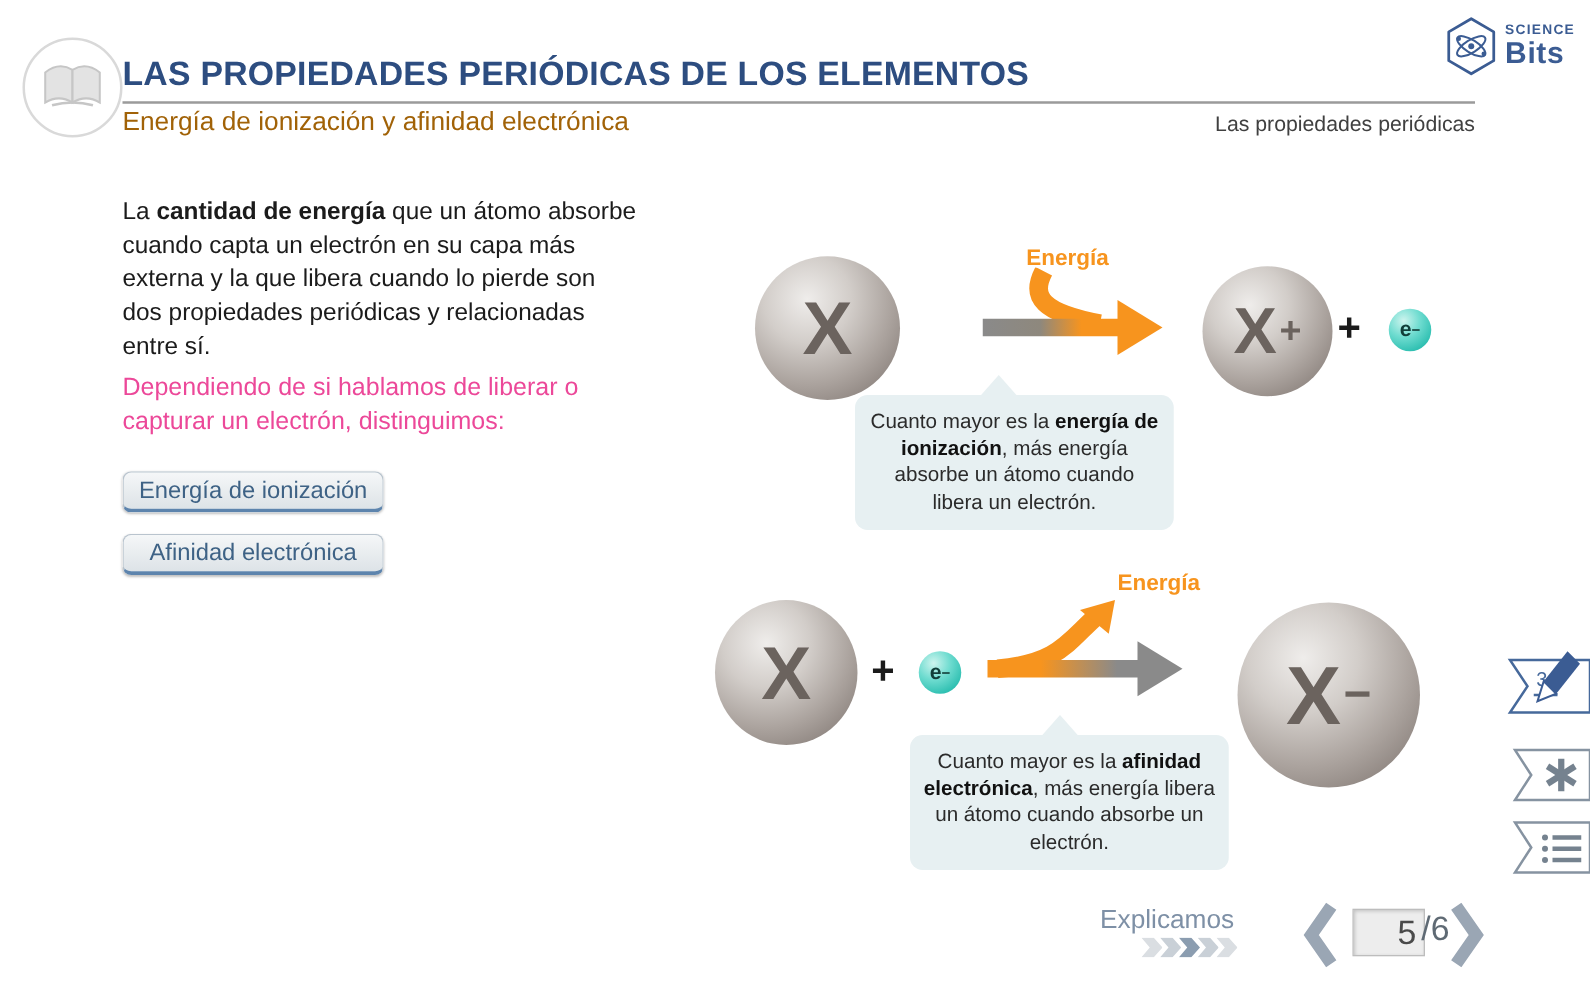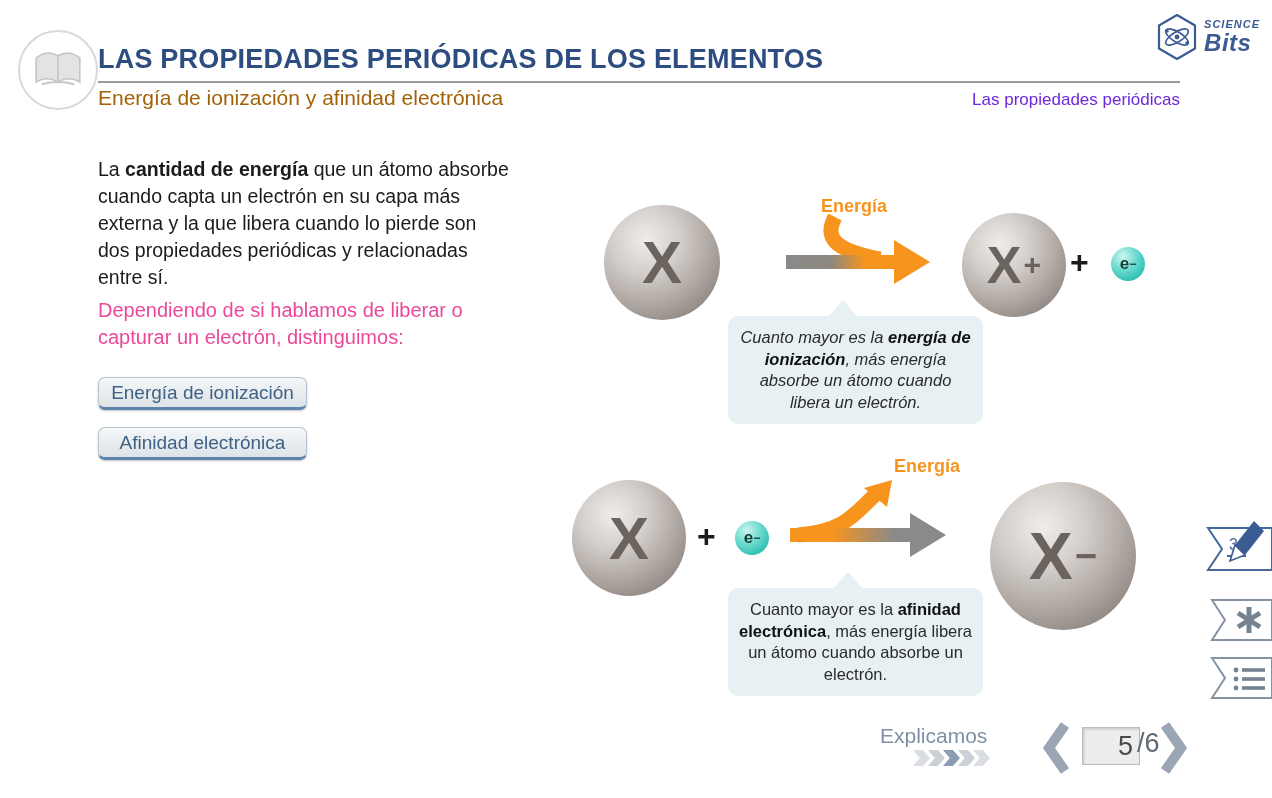--- a/index.html
+++ b/index.html
@@ -7,24 +7,24 @@
           font-family:"Liberation Sans", sans-serif; overflow:hidden; }
   .abs { position:absolute; }
 
   
   .book-badge { left:18px; top:30px; width:76px; height:76px; border:2px solid #d9d9d9;
                 border-radius:50%; display:flex; align-items:center; justify-content:center; }
   .main-title { left:98px; top:44px; font-size:27px; font-weight:bold; color:#2d4d80;
                 letter-spacing:.2px; white-space:nowrap; }
   .title-rule { left:98px; top:81px; width:1082px; height:2px; background:#9b9b9b; }
   .subtitle   { left:98px; top:86px; font-size:21px; color:#a16207; white-space:nowrap; }
-  .breadcrumb { top:90px; right:92px; font-size:17px; color:#6d28d9; white-space:nowrap;text-align:center; }
+  .breadcrumb { top:90px; right:92px; font-size:17px; color:#404040; white-space:nowrap;text-align:center; }
 
   .logo { right:12px; top:12px; display:flex; align-items:center; }
-  .logo-text { margin-left:4px; line-height:1;font-style:italic; }
+  .logo-text { margin-left:4px; line-height:1; }
   .logo-science { font-size:11px; font-weight:bold; letter-spacing:1px; color:#3b5c93; }
   .logo-bits { font-size:24px; font-weight:bold; color:#3b5c93; margin-top:1px; letter-spacing:.5px; }
 
   
   .p1 { left:98px; top:156px; width:414px; font-size:19.5px; line-height:27px; color:#1b1b1b; }
   .p2 { left:98px; top:297px; width:414px; font-size:20px; line-height:27px; color:#ec4899; }
   .p3 { left:98px; top:487px; width:406px; font-size:16.5px; line-height:23px; color:#333; }
   .pill-btn { left:98px; width:209px; height:33px; border-radius:7px;
               background:linear-gradient(#f5f7f8,#dde3e7);
               border:1px solid #b9c4ce; border-bottom:3px solid #5d84ad;
@@ -55,21 +55,21 @@
   .e1 { left:1111px; top:247px; } .e2 { left:735px; top:521px; }
   .e-sup { font-size:12px; vertical-align:6px; }
 
   .energy-label { font-size:18px; font-weight:bold; color:#f7941e; white-space:nowrap;margin-left:32px; }
   .en1 { left:789px; top:196px; } .en2 { left:862px; top:456px; }
 
   
   .callout { width:235px; background:#e7f0f2; border-radius:10px; padding:11px 10px;
              font-size:16.5px; line-height:21.5px; color:#2b2b2b; text-align:center; }
   .callout b { color:#111; }
-  .co1 { left:728px; top:316px;font-style:italic; } .co2 { left:728px; top:588px; }
+  .co1 { left:684px; top:316px; } .co2 { left:728px; top:588px; }
   .co-pointer { position:absolute; top:-16px; left:100px; width:0; height:0;
                 border-left:15px solid transparent; border-right:15px solid transparent;
                 border-bottom:17px solid #e7f0f2; }
 
   
   .flag { right:0; }
   .flag svg { display:block; overflow:visible; }
   .f1 { top:527px; } .f2 { top:599px; } .f3 { top:657px; }
   .notes-count { position:absolute; left:21px; top:9px; font-size:16px; color:#46699b;
                  border-bottom:2px solid #46699b; padding:0 8px 1px 2px; }

